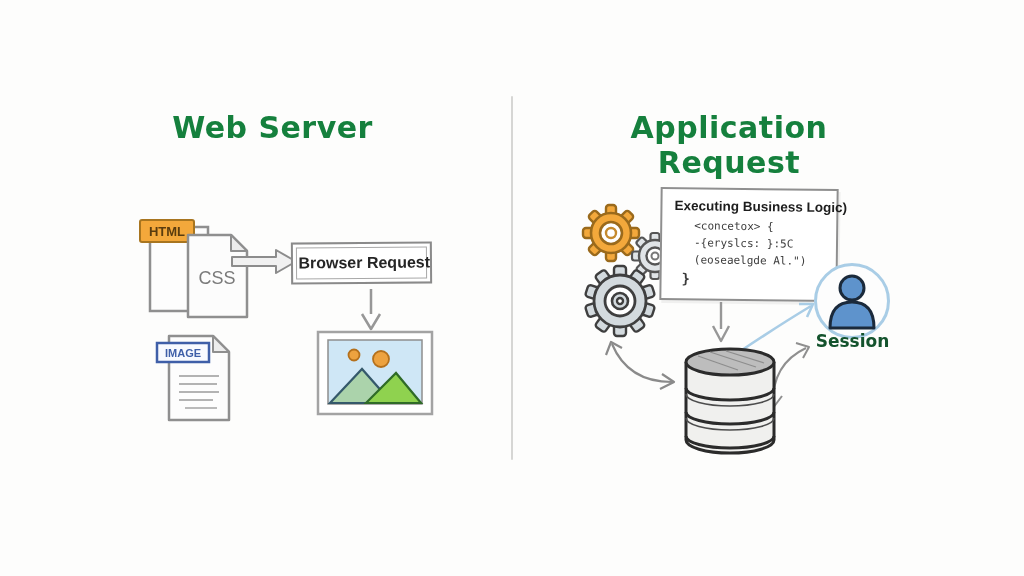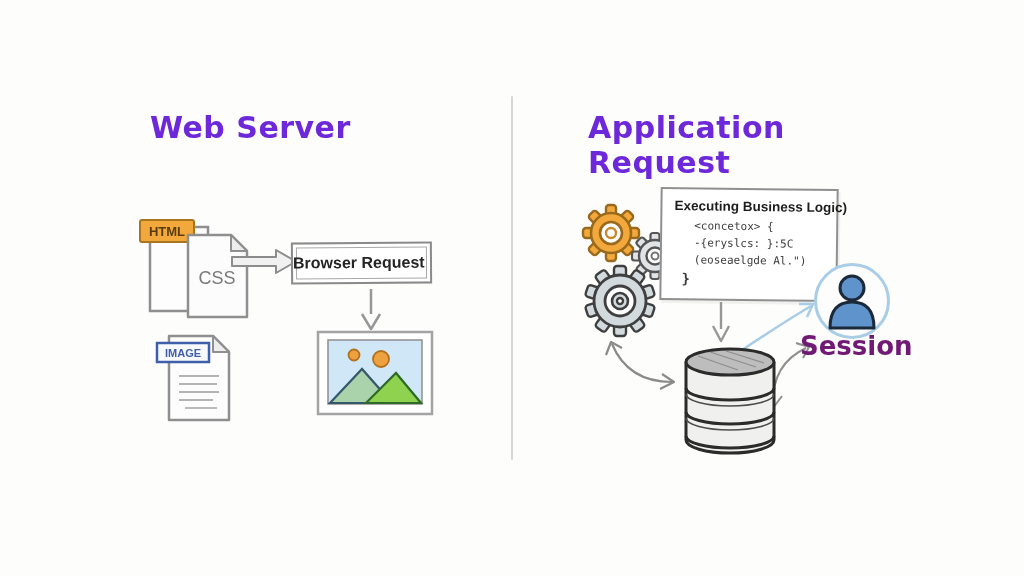--- a/index.html
+++ b/index.html
@@ -4,48 +4,48 @@
 <style>
   * { margin:0; padding:0; box-sizing:border-box; }
   html,body { background:#ffffff; }
   .canvas {
     position:relative; width:1024px; height:576px; overflow:hidden;
     background:#fdfdfc;
     font-family:"Liberation Sans", sans-serif;
   }
   .abs { position:absolute; }
   .title {
-    font-size:30px; font-weight:bold; color:#6d28d9;
-    letter-spacing:0.5px;
+    font-size:30px; font-weight:bold; color:#15803d;
+    text-align:center; letter-spacing:0.5px;
     font-family:"DejaVu Sans", "Liberation Sans", sans-serif;
   }
   .divider { width:2px; background:#d6d6d4; border-radius:2px; }
   .req-box {
     width:141px; height:42px; background:#ffffff;
     border:2px solid #8a8a8a;
     box-shadow: inset 0 0 0 3px #ffffff, inset 0 0 0 4px #a8a8a8;
-    display:flex; align-items:center; justify-content:flex-start;
+    display:flex; align-items:center; justify-content:flex-end;
     font-size:16px; font-weight:bold; color:#252525;
     transform:rotate(-0.4deg);
   }
   .code-box {
     width:178px; height:113px; background:#ffffff;
     border:2px solid #8f8f8f; transform:rotate(0.7deg);
     padding:9px 8px 6px 12px;
     box-shadow:2px 3px 0 rgba(0,0,0,0.05);
   }
   .code-title { font-size:13.5px; font-weight:bold; color:#1d1d1d; white-space:nowrap; }
   .code-lines { margin:4px 0 0 20px; font-family:"DejaVu Sans Mono", monospace; font-size:11px; color:#3c3c3c; line-height:1.55; }
   .code-lines div:last-child { margin-left:-12px; font-size:14px; font-weight:bold; }
   .session-circle {
     width:76px; height:76px; border-radius:50%;
     border:3px solid #a9cde6; background:#fdfdfd;
     display:flex; align-items:center; justify-content:center;
   }
-  .session-label { font-size:26px; font-weight:bold; color:#701a75; text-align:center;
+  .session-label { font-size:17px; font-weight:bold; color:#14532d; text-align:center;
     font-family:"DejaVu Sans", "Liberation Sans", sans-serif; }
   svg { display:block; overflow:visible; }
 </style>
 </head>
 <body>
 
 <div class="canvas">
 
   <div class="abs title" style="left:150px; top:110px; width:245px;">Web Server</div>
   <div class="abs title" style="left:588px; top:110px; width:282px;">Application Request</div>

